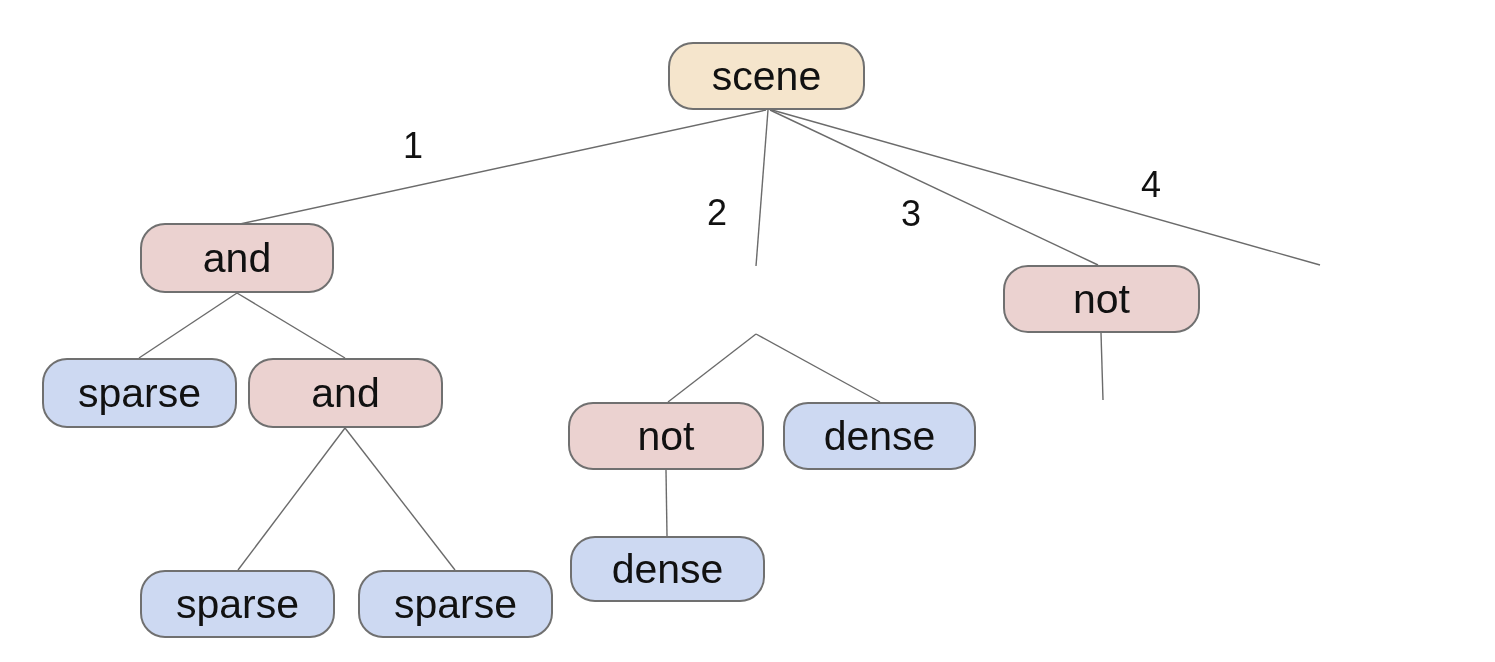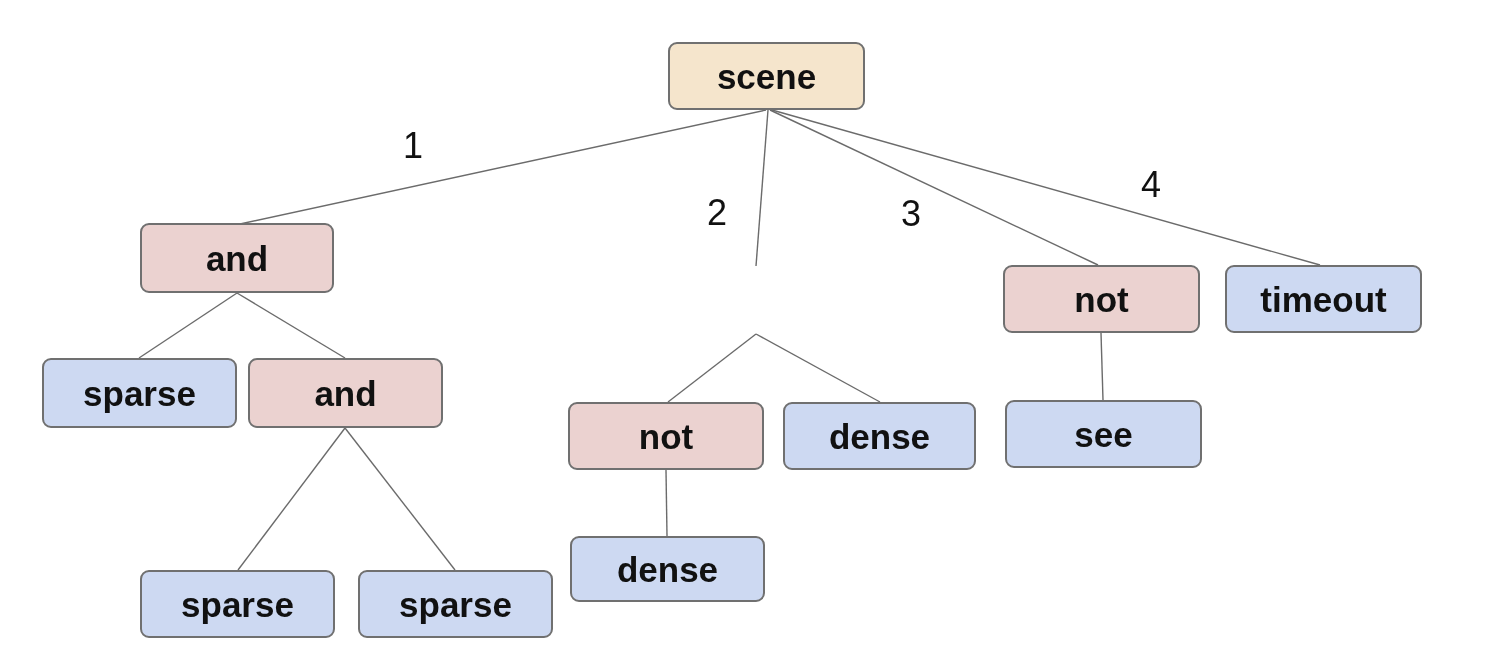--- a/index.html
+++ b/index.html
@@ -10,29 +10,28 @@
     background: var(--background, #ffffff);
     font-family: "Liberation Sans", sans-serif;
     overflow: hidden;
   }
   svg.edges { position: absolute; left: 0; top: 0; width: 1495px; height: 662px; }
   svg.edges line { stroke: var(--edge-line, #6b6b6b); stroke-width: 1.4; }
   .node {
     position: absolute;
     box-sizing: border-box;
     border: 2px solid var(--node-border, #707070);
-    border-radius: 9px;
+    border-radius: 25px;
     display: flex;
     align-items: center;
     justify-content: center;
-    font-size: 35px;
+    font-size: 41px;
     line-height: 1;
     color: var(--text, #111111);
     white-space: nowrap;
-    font-weight: bold;
   }
   .node.root { background: var(--root-fill, #f5e5cc); }
   .node.op   { background: var(--operator-fill, #ebd2d0); }
   .node.leaf { background: var(--leaf-fill, #cdd9f2); }
   .edge-label {
     position: absolute;
     transform: translate(-50%, -50%);
     font-size: 36px;
     color: var(--text, #111111);
   }
@@ -54,27 +53,25 @@
     <line x1="756" y1="334" x2="668" y2="402"></line>
     <line x1="756" y1="334" x2="880" y2="402"></line>
     <line x1="666" y1="470" x2="667" y2="536"></line>
     <line x1="1101" y1="333" x2="1103" y2="400"></line>
   </svg>
 
   <div class="node root" style="left:668px;  top:42px;  width:197px; height:68px;">scene</div>
 
   <div class="node op" style="left:140px;  top:223px; width:194px; height:70px;">and</div>
   <div class="node op" style="left:1003px; top:265px; width:197px; height:68px;">not</div>
-  <div class="node leaf" style="left:1225px; top:265px; width:197px; height:68px;">timeout</div>
 
   <div class="node leaf" style="left:42px;   top:358px; width:195px; height:70px;">sparse</div>
   <div class="node op" style="left:248px;  top:358px; width:195px; height:70px;">and</div>
   <div class="node op" style="left:568px;  top:402px; width:196px; height:68px;">not</div>
   <div class="node leaf" style="left:783px;  top:402px; width:193px; height:68px;">dense</div>
-  <div class="node leaf" style="left:1005px; top:400px; width:197px; height:68px;">see</div>
 
   <div class="node leaf" style="left:140px;  top:570px; width:195px; height:68px;">sparse</div>
   <div class="node leaf" style="left:358px;  top:570px; width:195px; height:68px;">sparse</div>
   <div class="node leaf" style="left:570px;  top:536px; width:195px; height:66px;">dense</div>
 
   <div class="edge-label" style="left:413px;  top:146px;">1</div>
   <div class="edge-label" style="left:717px;  top:213px;">2</div>
   <div class="edge-label" style="left:911px;  top:214px;">3</div>
   <div class="edge-label" style="left:1151px; top:185px;">4</div>
 

